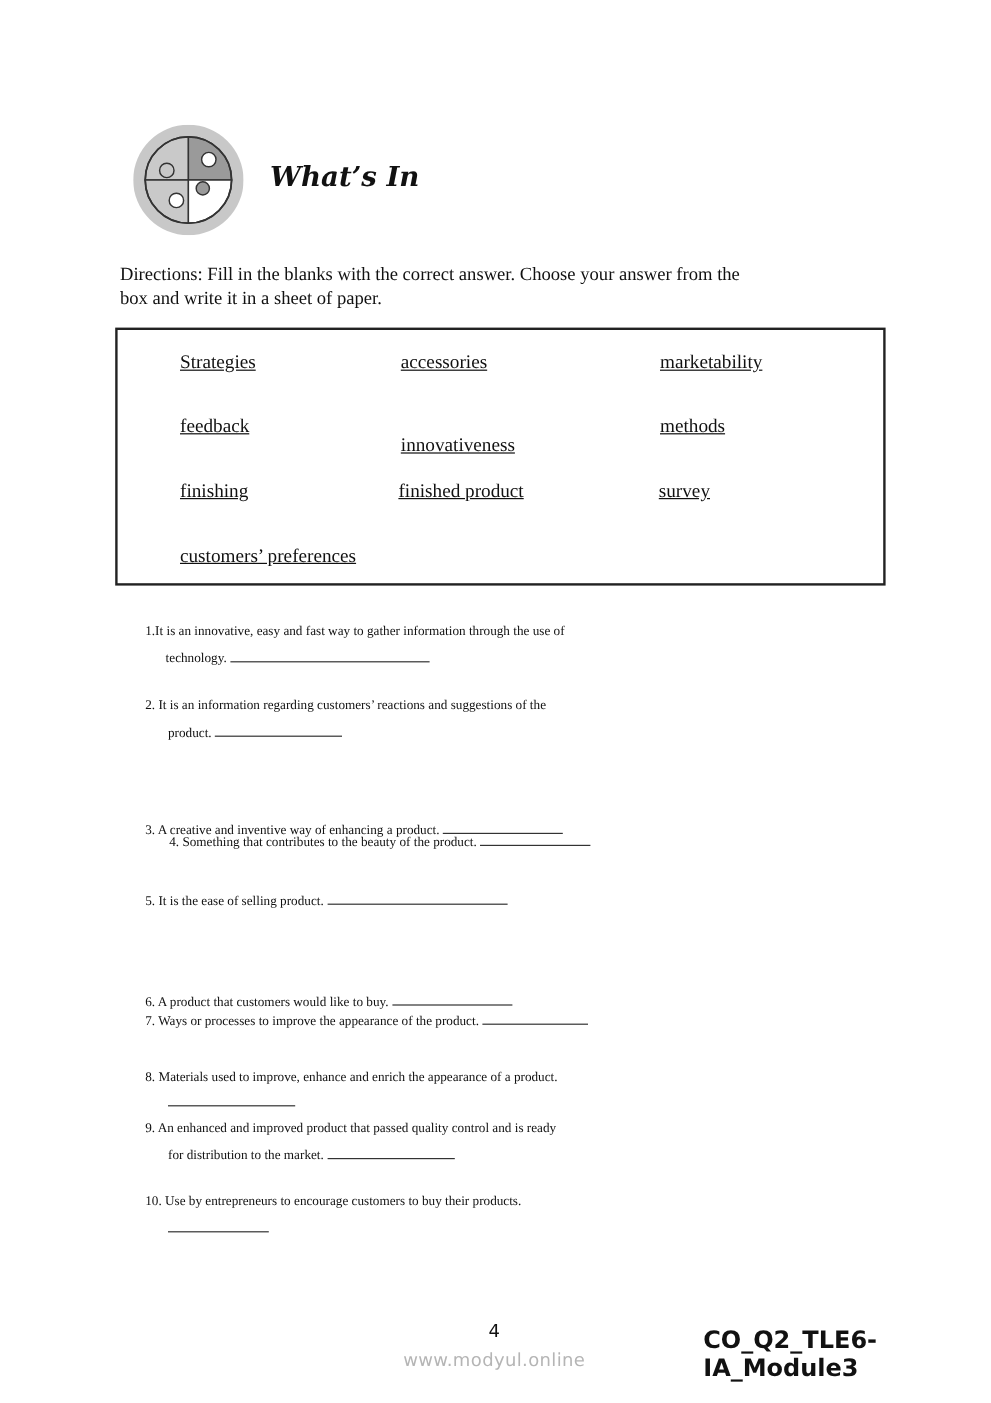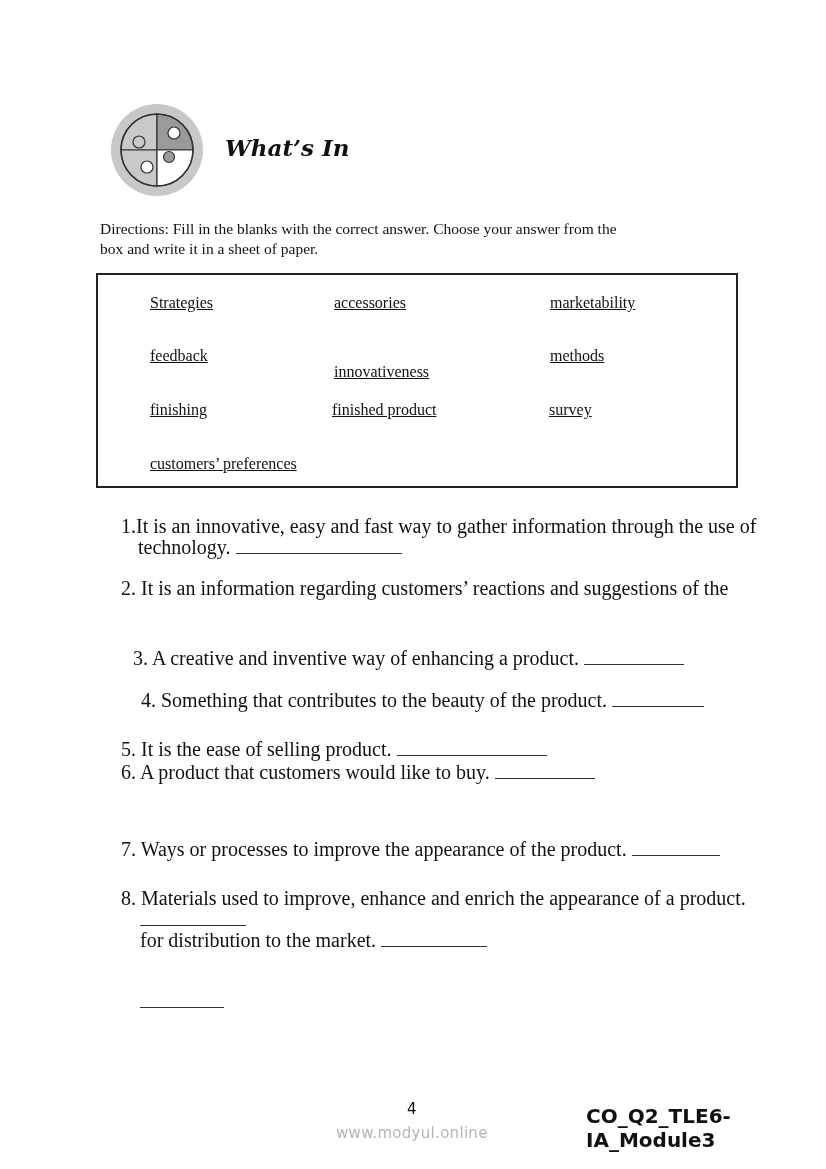--- a/index.html
+++ b/index.html
@@ -4,21 +4,21 @@
 <style>
   html, body { margin: 0; padding: 0; background: #ffffff; }
   body { width: 826px; height: 1169px; position: relative; overflow: hidden;
          font-family: "DejaVu Serif", "Liberation Serif", serif; color: #111; }
   .abs { position: absolute; }
   .icon-wrap { left: 111px; top: 104px; width: 92px; height: 92px; }
   .title { left: 225px; top: 134px; font-family: "DejaVu Serif", serif; font-weight: bold; font-style: italic; font-size: 23px; color: #111; }
   .directions { left: 100px; top: 219px; width: 640px; font-size: 14.2px; line-height: 19.5px; font-family: "Liberation Serif", "DejaVu Serif", serif; font-size: 15.5px; }
   .box { left: 96px; top: 273px; width: 638px; height: 211px; border: 2px solid #222; box-sizing: content-box; }
   .word { position: absolute; font-family: "Liberation Serif", serif; font-size: 16px; white-space: nowrap; text-decoration: underline; }
-  .q { position: absolute; font-family: "Liberation Serif", serif; font-size: 20px; line-height: 21px; white-space: nowrap; }
+  .q { position: absolute; font-family: "Liberation Serif", serif; font-size: 11px; line-height: 21px; white-space: nowrap; }
   .blank { display: inline-block; border-bottom: 1px solid #333; height: 14px; vertical-align: baseline; }
   .pagenum { left: 407px; top: 1100px; font-family: "DejaVu Sans", sans-serif; font-size: 15px; }
   .code { left: 586px; top: 1104px; font-family: "DejaVu Sans", sans-serif; font-weight: bold; font-size: 20px; }
   .watermark { left: 336px; top: 1124px; font-family: "DejaVu Sans", sans-serif; font-size: 15px; color: #b5b5b5; letter-spacing: 0.3px; text-align: center; }
 </style>
 </head>
 <body>
 
 <div class="abs icon-wrap">
   <svg width="92" height="92" viewBox="0 0 92 92">
@@ -57,50 +57,53 @@
   <span class="word" style="left:52px; top:180px;">customers’ preferences</span>
 </div>
 
 <div class="q" style="left:121px; top:516px;">
   <div><span>1.</span><span>It is an innovative, easy and fast way to gather information through  the use of</span></div>
   <div style="padding-left:17px;"><span>technology.</span> <span class="blank" style="width:166px;"></span></div>
 </div>
 
 <div class="q" style="left:121px; top:578px;">
   <div><span>2.</span> <span>It is an information regarding customers’ reactions and suggestions of the</span></div>
+  <div style="padding-left:19px;"><span>product.</span> <span class="blank" style="width:106px;"></span></div>
 </div>
 
-<div class="q" style="left:121px; top:648px;margin-left:12px;">
+<div class="q" style="left:121px; top:680px;">
   <span>3.</span> <span>A creative and inventive way of enhancing a product.</span> <span class="blank" style="width:100px;"></span>
 </div>
 
 <div class="q" style="left:121px; top:690px;margin-left:20px;">
   <span>4.</span> <span>Something that contributes to the beauty of the product.</span> <span class="blank" style="width:92px;"></span>
 </div>
 
 <div class="q" style="left:121px; top:739px;">
   <span>5.</span> <span>It is the ease of selling product.</span> <span class="blank" style="width:150px;"></span>
 </div>
 
-<div class="q" style="left:121px; top:762px;">
+<div class="q" style="left:121px; top:823px;">
   <span>6.</span> <span>A product that customers would like to buy.</span> <span class="blank" style="width:100px;"></span>
 </div>
 
 <div class="q" style="left:121px; top:839px;">
   <span>7.</span> <span>Ways or processes to improve the appearance of the product.</span> <span class="blank" style="width:88px;"></span>
 </div>
 
 <div class="q" style="left:121px; top:888px;">
   <div><span>8.</span> <span>Materials used to improve, enhance and enrich the appearance of a product.</span></div>
   <div style="padding-left:19px;"><span class="blank" style="width:106px; height:10px;"></span></div>
 </div>
 
 <div class="q" style="left:121px; top:930px;">
+  <div><span>9.</span> <span>An enhanced and improved product that passed quality control and is ready</span></div>
   <div style="padding-left:19px;"><span>for distribution to the market.</span> <span class="blank" style="width:106px;"></span></div>
 </div>
 
 <div class="q" style="left:121px; top:991px;">
+  <div><span>10.</span> <span>Use by entrepreneurs to encourage customers to buy their products.</span></div>
   <div style="padding-left:19px;"><span class="blank" style="width:84px; height:14px;"></span></div>
 </div>
 
 <div class="abs pagenum">4</div>
 <div class="abs code">CO_Q2_TLE6-IA_Module3</div>
 <div class="abs watermark">www.modyul.online</div>
 
 </body></html>

